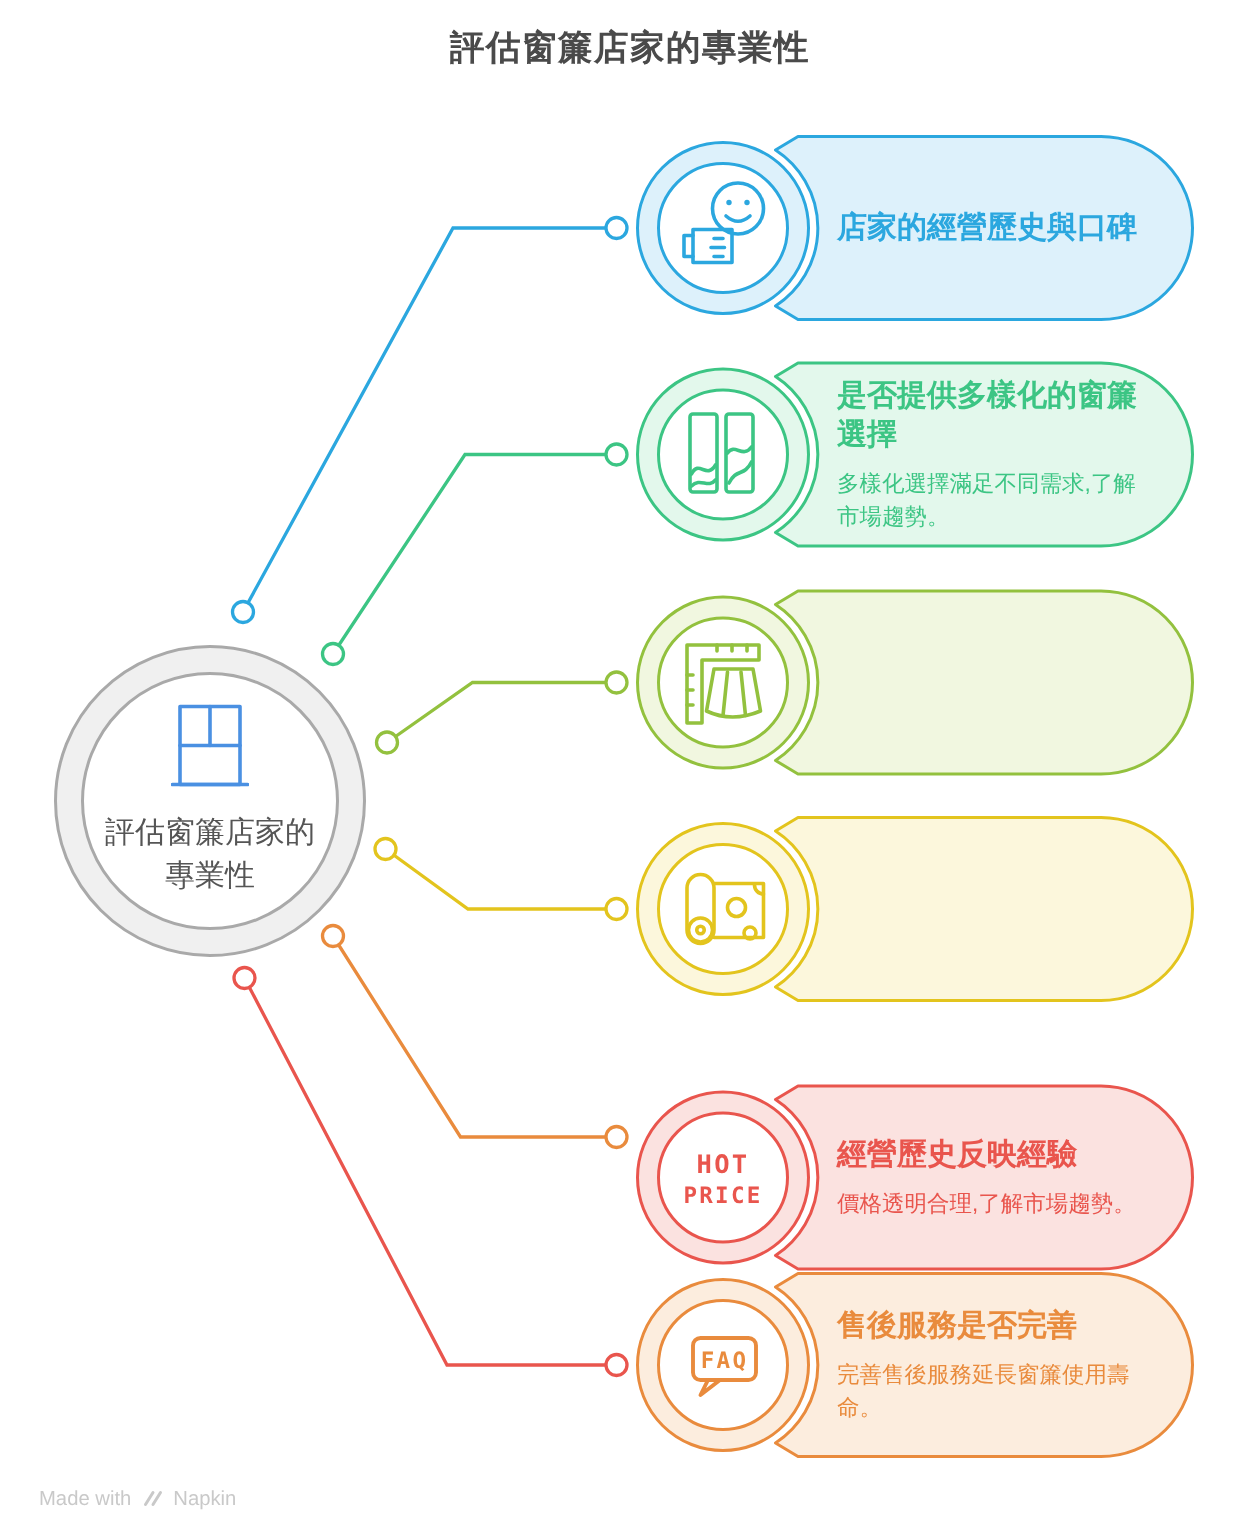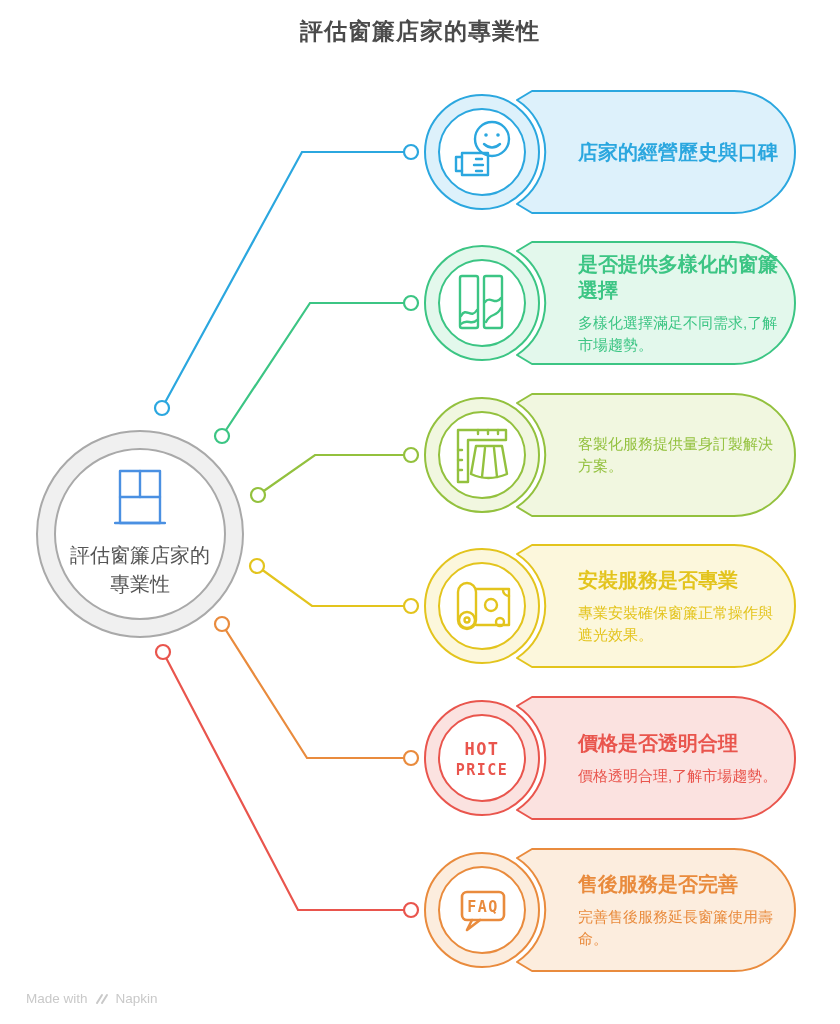--- a/index.html
+++ b/index.html
@@ -31,21 +31,21 @@
   .n5{--c:#e9554d;--bg:#fbe2e0;} .n6{--c:#e98b3d;--bg:#fcedde;}
   .node svg{position:absolute;left:0;top:0;}
   .card-path{fill:var(--bg);stroke:var(--c);stroke-width:2;stroke-linejoin:round;}
   .ic-outer{fill:var(--bg);stroke:var(--c);stroke-width:2;}
   .ic-inner{fill:#fff;stroke:var(--c);stroke-width:2;}
   .glyph{stroke:var(--c);fill:none;stroke-width:2.4;stroke-linecap:round;stroke-linejoin:round;}
   .glyph .fillpt{fill:var(--c);stroke:none;}
   .icon-word{fill:var(--c);stroke:none;font-family:"DejaVu Sans Mono","Liberation Mono",monospace;
     font-weight:bold;letter-spacing:1.5px;}
   .node-text{position:absolute;left:142px;top:0;height:126px;width:206px;
-    display:flex;flex-direction:column;justify-content:center;gap:9px;margin-left:20px;}
+    display:flex;flex-direction:column;justify-content:center;gap:9px;}
   .node-title{font-size:20px;font-weight:bold;color:var(--c);line-height:1.3;}
   .node-desc{font-size:15px;color:var(--c);line-height:1.45;}
 
   
   .footer{position:absolute;left:26px;bottom:18px;display:flex;align-items:center;gap:6px;
     color:#c9c9c9;font-size:13.5px;}
   .napkin-logo{display:inline-flex;}
 </style>
 </head>
 <body>
@@ -150,57 +150,52 @@
       <circle class="ic-inner" cx="66" cy="63" r="43"></circle>
       <g class="glyph">
         <path d="M42,38 L90,38 L90,48 L52,48 L52,90 L42,90 Z"></path>
         <path d="M42,58 h4 M42,68 h4 M42,78 h4"></path>
         <path d="M62,38 v4 M72,38 v4 M82,38 v4"></path>
         <path d="M60,54 L86,54 L91,82 Q72,90 55,82 Z"></path>
         <path d="M69,56 L66,85 M78,56 L81,85"></path>
       </g>
     </svg>
     <div class="node-text">
-      <div class="node-desc">客製化服務提供量身訂製解決方案。</div>
     </div>
   </div>
 
   <div class="node n4" style="top:543px">
     <svg width="384" height="126" viewBox="0 0 384 126">
       <path class="card-path" d="M116,2 L101,11 A62,62 0 0 1 101,115 L116,124 L318,124 A61,61 0 0 0 318,2 Z"></path>
       <circle class="ic-outer" cx="66" cy="63" r="57"></circle>
       <circle class="ic-inner" cx="66" cy="63" r="43"></circle>
       <g class="glyph">
         <rect x="42" y="40" width="18" height="46" rx="9"></rect>
         <circle cx="51" cy="77" r="8"></circle>
         <circle cx="51" cy="77" r="2.5"></circle>
         <path d="M60,46 H93 V82 H60"></path>
         <circle cx="75" cy="62" r="6"></circle>
         <path d="M87,47 A6,6 0 0 0 93,53"></path>
         <circle cx="84" cy="79" r="4"></circle>
       </g>
     </svg>
-    <div class="node-text">
-      <div class="node-title">安裝服務是否專業</div>
-      <div class="node-desc">專業安裝確保窗簾正常操作與遮光效果。</div>
-    </div>
-  </div>
-
-  <div class="node n5" style="top:695px">
+  </div>
+
+  <div class="node n5" style="top:722px">
     <svg width="384" height="126" viewBox="0 0 384 126">
       <path class="card-path" d="M116,2 L101,11 A62,62 0 0 1 101,115 L116,124 L318,124 A61,61 0 0 0 318,2 Z"></path>
       <circle class="ic-outer" cx="66" cy="63" r="57"></circle>
       <circle class="ic-inner" cx="66" cy="63" r="43"></circle>
       <g>
         <text class="icon-word" x="66" y="60" text-anchor="middle" font-size="17">HOT</text>
         <text class="icon-word" x="66" y="80" text-anchor="middle" font-size="15">PRICE</text>
       </g>
     </svg>
     <div class="node-text">
-      <div class="node-title">價格是否透明合理</div>
+      <div class="node-title">經營歷史反映經驗</div>
       <div class="node-desc">價格透明合理,了解市場趨勢。</div>
     </div>
   </div>
 
   <div class="node n6" style="top:847px">
     <svg width="384" height="126" viewBox="0 0 384 126">
       <path class="card-path" d="M116,2 L101,11 A62,62 0 0 1 101,115 L116,124 L318,124 A61,61 0 0 0 318,2 Z"></path>
       <circle class="ic-outer" cx="66" cy="63" r="57"></circle>
       <circle class="ic-inner" cx="66" cy="63" r="43"></circle>
       <g>

